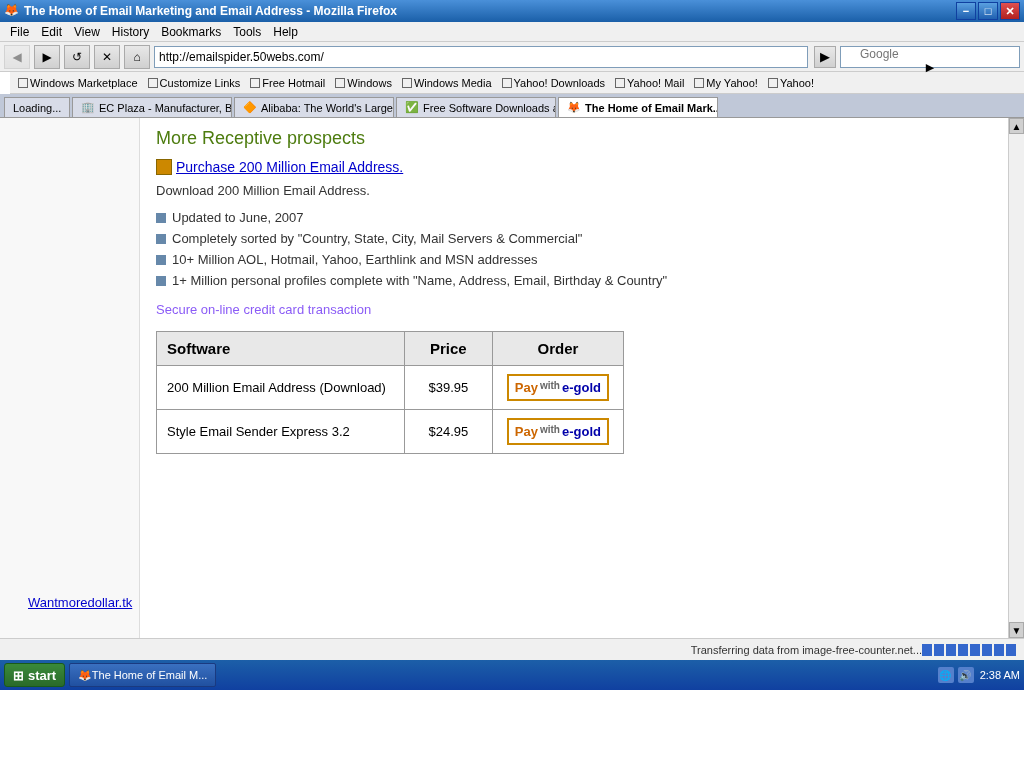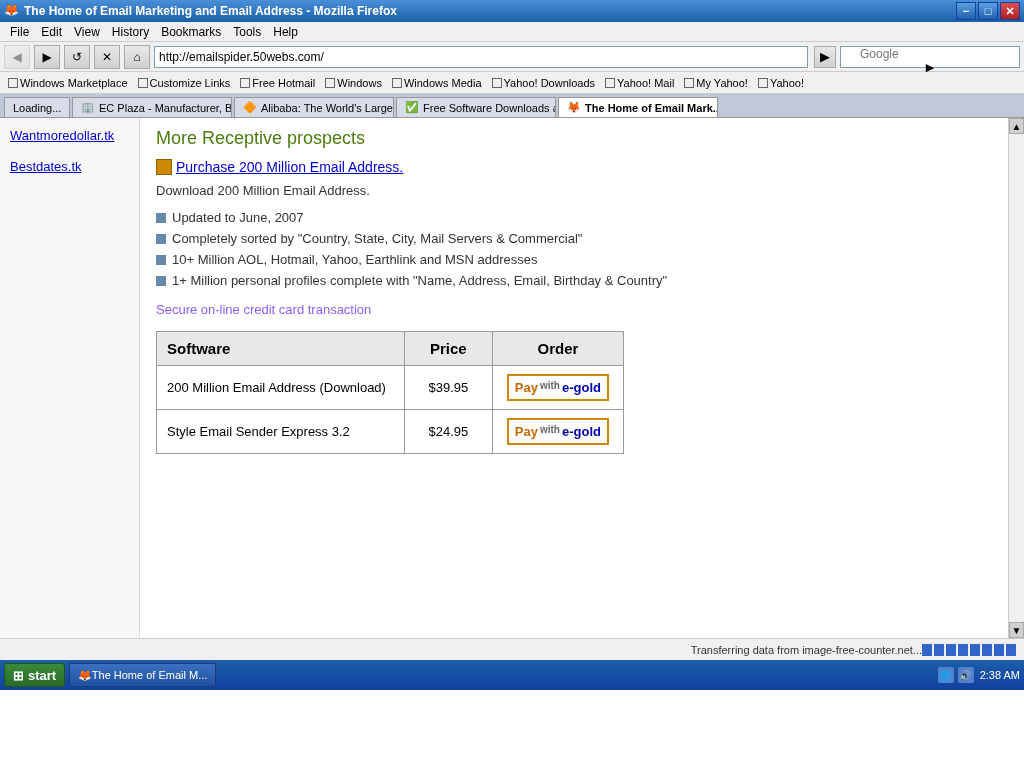--- a/index.html
+++ b/index.html
@@ -103,20 +103,21 @@
     .bookmarks-bar {
       background: #f0f0f0;
       height: 22px;
       display: flex;
       align-items: center;
       padding: 0 4px;
       border-bottom: 1px solid #ccc;
       font-size: 11px;
       gap: 2px;
       overflow: hidden;
+      margin-left: 10px;
     }
     .bm-item {
       display: flex; align-items: center; gap: 2px;
       padding: 1px 4px;
       cursor: pointer;
       white-space: nowrap;
     }
     .bm-checkbox { width: 10px; height: 10px; border: 1px solid #666; display: inline-block; }
 
     
@@ -155,24 +156,24 @@
       height: calc(768px - 22px - 20px - 30px - 22px - 24px - 24px - 22px);
       overflow: hidden;
     }
 
     
     .sidebar {
       width: 140px;
       min-width: 140px;
       background: #f8f8f8;
       border-right: 1px solid #ddd;
-      padding: 10px;
-      display: flex;
-      flex-direction: column;
-      align-items: flex-start;
+      padding: 28px;
+      display: flex;
+      flex-direction: row;
+      align-items: flex-end;
       gap: 16px;
     }
     .sidebar-link {
       color: #0000cc;
       text-decoration: underline;
       font-size: 13px;
       text-align: center;
       cursor: pointer;
     }
 

